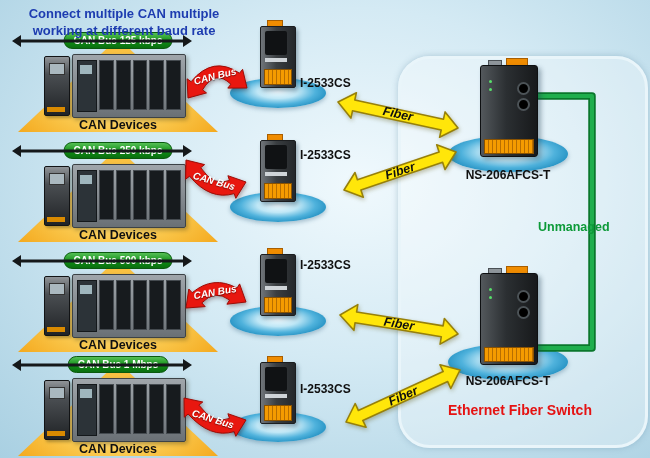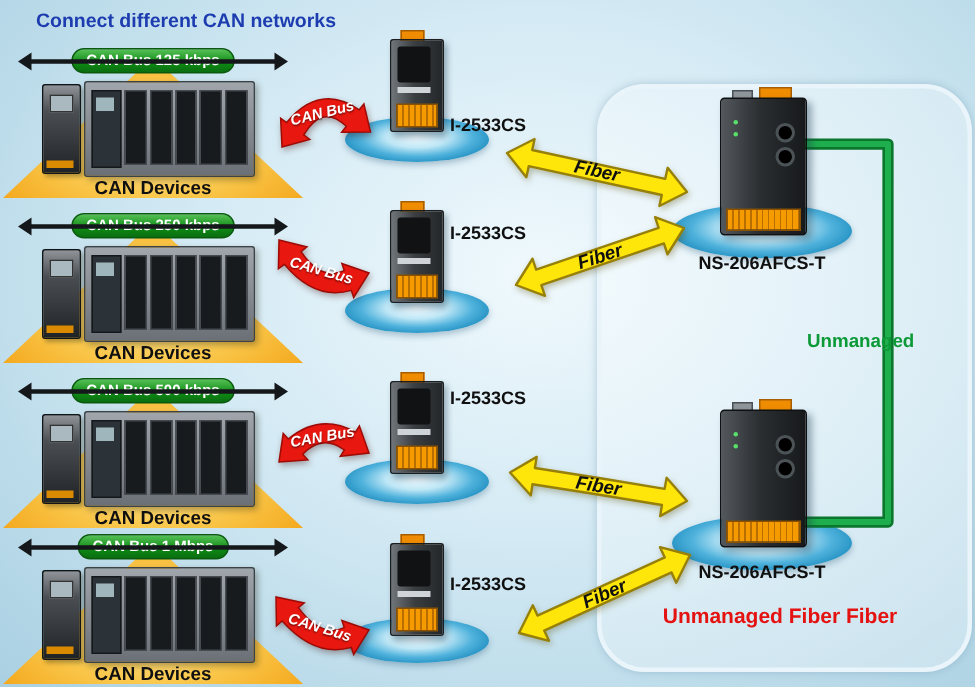--- a/index.html
+++ b/index.html
@@ -5,21 +5,21 @@
   html,body{margin:0;padding:0;}
   .canvas{
     position:relative;width:650px;height:458px;overflow:hidden;
     font-family:"Liberation Sans",sans-serif;
     background:radial-gradient(ellipse at 55% 40%, #f0f9fd 0%, #d4eaf4 45%, #a9d0e2 100%);
   }
   
   .title{position:absolute;left:4px;top:6px;width:240px;text-align:center;
     color:#1d3cb0;font-weight:bold;font-size:13px;line-height:1.3;z-index:6;}
   
-  .cluster{position:absolute;left:2px;width:200px;height:102px;z-index:1;}
+  .cluster{position:absolute;left:18px;width:200px;height:102px;z-index:1;}
   .triangle{position:absolute;left:0;top:6px;right:0;bottom:2px;
     clip-path:polygon(50% 0,100% 100%,0 100%);
     background:radial-gradient(ellipse at 50% 60%, #ffeaa6 0%, #fac94e 45%, #f29d0c 100%);
     filter:drop-shadow(2px 2px 2px rgba(90,70,10,.25));}
   .bus-pill{position:absolute;top:0;left:50%;transform:translateX(-50%);
     background:linear-gradient(180deg,#55c055,#0e8a14 60%,#0a6e10);
     border:1px solid #0a5a0e;border-radius:9px;color:#fff;
     font-size:10px;font-weight:bold;padding:2px 9px;white-space:nowrap;z-index:5;}
   .dev-slim{position:absolute;left:26px;top:24px;width:24px;height:58px;
     background:linear-gradient(180deg,#909498 0%,#4a4e52 30%,#202326 100%);
@@ -81,21 +81,22 @@
     white-space:nowrap;z-index:5;font-style:italic;font-weight:bold;}
   .can-text{color:#fff;font-size:10px;text-shadow:0 1px 1px rgba(0,0,0,.45);}
   .fiber-text{color:#101010;font-size:12.5px;}
 </style>
 </head>
 <body>
 
 <div class="canvas">
 
   <div class="title">
-    <div>Connect different CAN networks</div>
+    <div>Connect multiple CAN multiple</div>
+    <div>working at different baud rate</div>
   </div>
 
   <div class="cluster" style="top:32px">
     <div class="triangle"></div>
     <div class="bus-pill">CAN Bus 125 kbps</div>
     <div class="dev-slim">
       <div class="dev-slim-screen"></div>
       <div class="dev-slim-strip"></div>
     </div>
     <div class="dev-rack">
@@ -278,15 +279,15 @@
       <div class="sw-port" style="left:36px;top:16px"></div>
       <div class="sw-port" style="left:36px;top:32px"></div>
       <div class="sw-led" style="left:8px;top:14px"></div>
       <div class="sw-led" style="left:8px;top:22px"></div>
       <div class="sw-din"></div>
     </div>
   </div>
   <div class="sw-label" style="left:438px;top:374px">NS-206AFCS-T</div>
 
   <div class="eth-label">Unmanaged</div>
-  <div class="caption">Unmanaged Fiber Fiber</div>
+  <div class="caption">Ethernet Fiber Switch</div>
 
 </div>
 
 </body></html>

